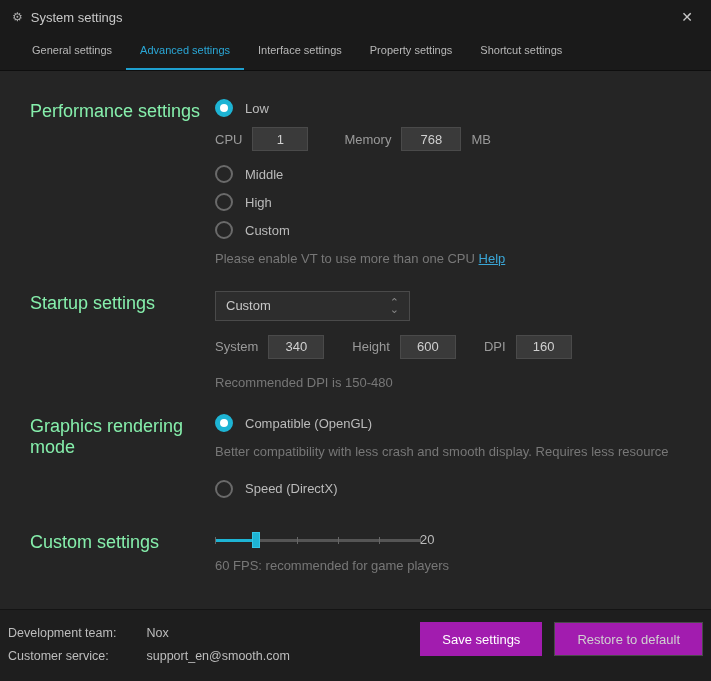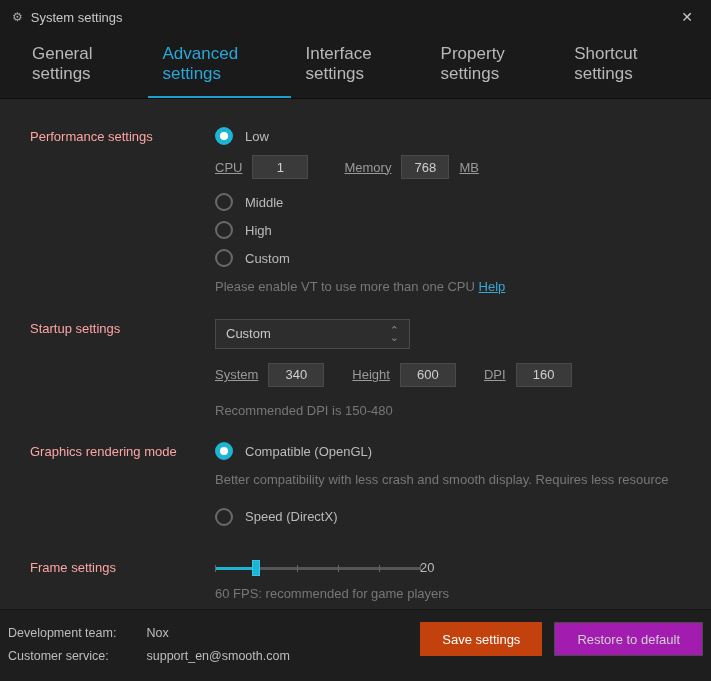--- a/index.html
+++ b/index.html
@@ -3,49 +3,49 @@
 <meta charset="utf-8">
 <style>
 * { box-sizing: border-box; margin: 0; padding: 0; font-family: -apple-system, "Segoe UI", Arial, sans-serif; }
 body { background: #000; width: 711px; height: 681px; overflow: hidden; }
 .window { width: 711px; height: 681px; background: #1c1c1c; display: flex; flex-direction: column; }
 .titlebar { height: 34px; display: flex; align-items: center; padding: 0 12px; color: #c8c8c8; font-size: 13px; background: #1a1a1a; }
 .titlebar .gear { margin-right: 8px; font-size: 12px; color: #aaa; }
 .titlebar .spacer { flex: 1; }
 .titlebar .close { font-size: 14px; color: #c8c8c8; cursor: pointer; padding: 4px 6px; }
 .tabs { display: flex; padding: 0 18px; border-bottom: 1px solid #0e0e0e; background: #1a1a1a; }
-.tab { padding: 10px 14px 12px; font-size: 17px; color: #b8b8b8; cursor: pointer; border-bottom: 2px solid transparent; }
+.tab { padding: 10px 14px 12px; font-size: 11px; color: #b8b8b8; cursor: pointer; border-bottom: 2px solid transparent; text-align: center; }
 .tab.active { color: #2aa7d6; border-bottom-color: #1e9fce; }
 .content { flex: 1; overflow-y: auto; padding: 28px 30px 10px 30px; background: #252525; }
 .row { display: flex; margin-bottom: 22px; }
-.row .label { width: 185px; color: #fca5a5; font-size: 13px; padding-top: 2px; }
+.row .label { width: 185px; color: #86efac; font-size: 18px; padding-top: 2px; }
 .row .ctrl { flex: 1; color: #bbb; font-size: 13px; }
 .radio { display: flex; align-items: center; margin-bottom: 10px; cursor: pointer; }
 .radio .dot { width: 18px; height: 18px; border-radius: 50%; border: 2px solid #6a6a6a; margin-right: 12px; display: flex; align-items: center; justify-content: center; }
 .radio.sel .dot { border-color: #1eb4d4; background: #1eb4d4; }
 .radio.sel .dot::after { content: ""; width: 8px; height: 8px; border-radius: 50%; background: #fff; }
 .inline-fields { display: flex; align-items: center; gap: 10px; margin: 6px 0 14px; }
-.fld-label { color: #9a9a9a; font-size: 13px; text-decoration: underline; }
+.fld-label { color: #9a9a9a; font-size: 13px; }
 .num-input { width: 56px; height: 24px; background: #3a3a3a; border: 1px solid #4a4a4a; color: #d0d0d0; text-align: center; font-size: 13px; }
-.num-input.wide { width: 48px; }
+.num-input.wide { width: 60px; }
 .hint { color: #777; font-size: 13px; margin-top: 4px; line-height: 1.5; }
 .hint a { color: #3aa6d6; text-decoration: underline; cursor: pointer; }
 .select { width: 195px; height: 30px; background: #2d2d2d; border: 1px solid #4a4a4a; color: #c8c8c8; display: flex; align-items: center; padding: 0 10px; font-size: 13px; cursor: pointer; position: relative; }
 .select .caret { position: absolute; right: 10px; font-size: 11px; color: #888; line-height: 0.6; }
 .slider-wrap { display: flex; align-items: center; margin-bottom: 6px; }
 .slider { position: relative; width: 205px; height: 20px; }
 .slider .track { position: absolute; top: 9px; left: 0; right: 0; height: 3px; background: #555; }
 .slider .fill { position: absolute; top: 9px; left: 0; width: 20%; height: 3px; background: #1eb4d4; }
 .slider .thumb { position: absolute; top: 2px; left: 20%; width: 8px; height: 16px; background: #1eb4d4; border: 1px solid #34c6e6; transform: translateX(-50%); cursor: pointer; }
 .slider .tick { position: absolute; top: 7px; width: 1px; height: 7px; background: #666; }
 .footer { background: #1e1e1e; padding: 12px 8px 14px; display: flex; align-items: flex-start; border-top: 1px solid #141414; }
 .footer .info { flex: 1; color: #bdbdbd; font-size: 12.5px; line-height: 1.8; }
 .footer .info .k { display: inline-block; width: 135px; }
 .btn { height: 34px; padding: 0 22px; font-size: 13px; cursor: pointer; border: none; margin-left: 12px; }
-.btn.primary { background: #c2410c; color: #fff; }
+.btn.primary { background: #a21caf; color: #fff; }
 .btn.secondary { background: #a21caf; color: #d0d0d0; border: 1px solid #4a4a4a; }
 .section-gap { height: 8px; }
 </style>
 </head>
 <body>
 
 <div class="window">
 
   <div class="titlebar">
     <span class="gear">⚙</span>
@@ -129,21 +129,21 @@
         <div class="hint">Better compatibility with less crash and smooth display. Requires less resource</div>
         <div style="height:18px"></div>
         <div class="radio">
           <span class="dot"></span>
           <span>Speed (DirectX)</span>
         </div>
       </div>
     </div>
 
     <div class="row">
-      <div class="label">Frame settings</div>
+      <div class="label">Custom settings</div>
       <div class="ctrl">
         <div class="slider-wrap">
           <div class="slider">
             <div class="track"></div>
             <div class="fill"></div>
             <div class="tick" style="left:0%"></div>
             <div class="tick" style="left:20%"></div>
             <div class="tick" style="left:40%"></div>
             <div class="tick" style="left:60%"></div>
             <div class="tick" style="left:80%"></div>

